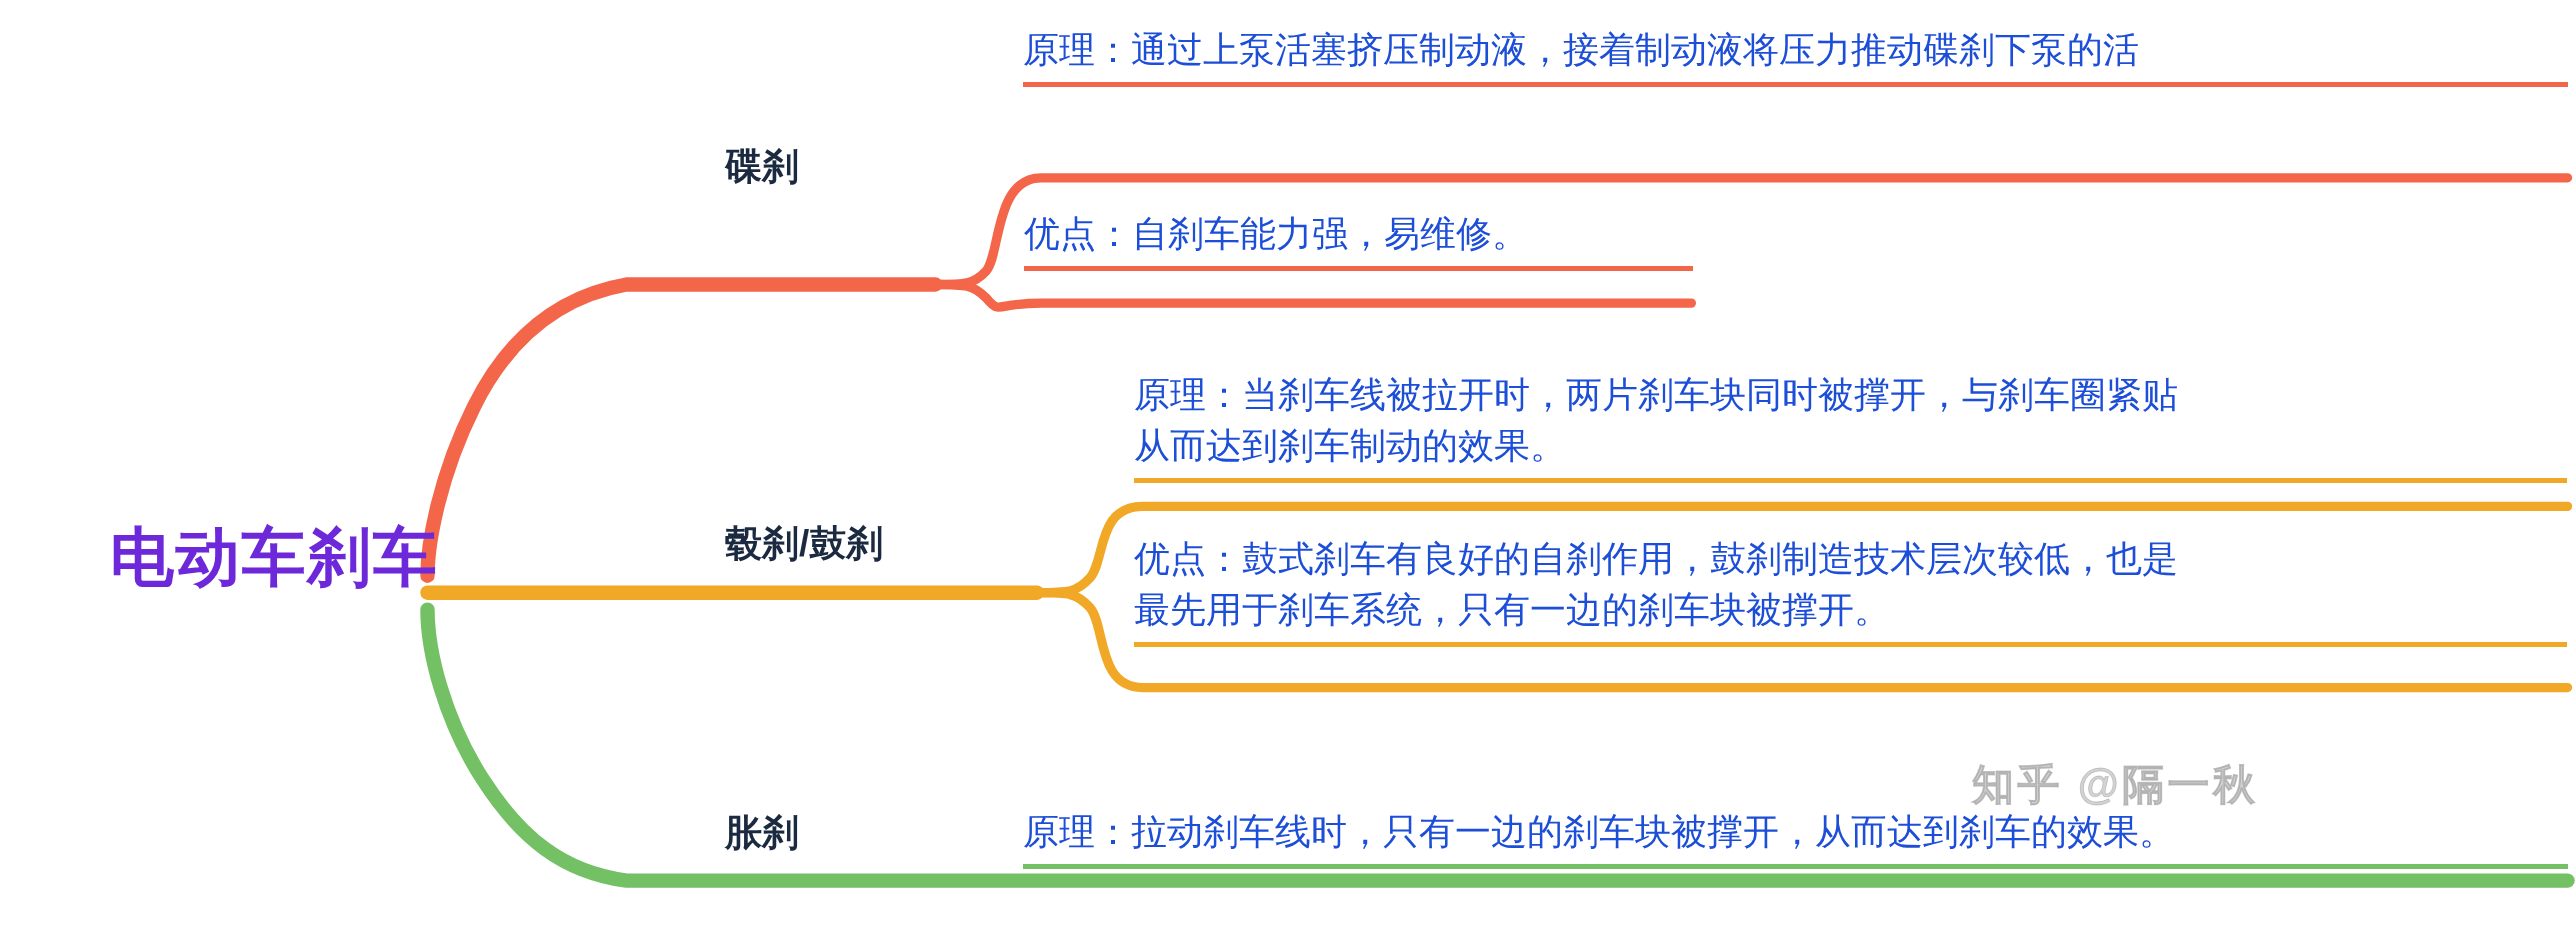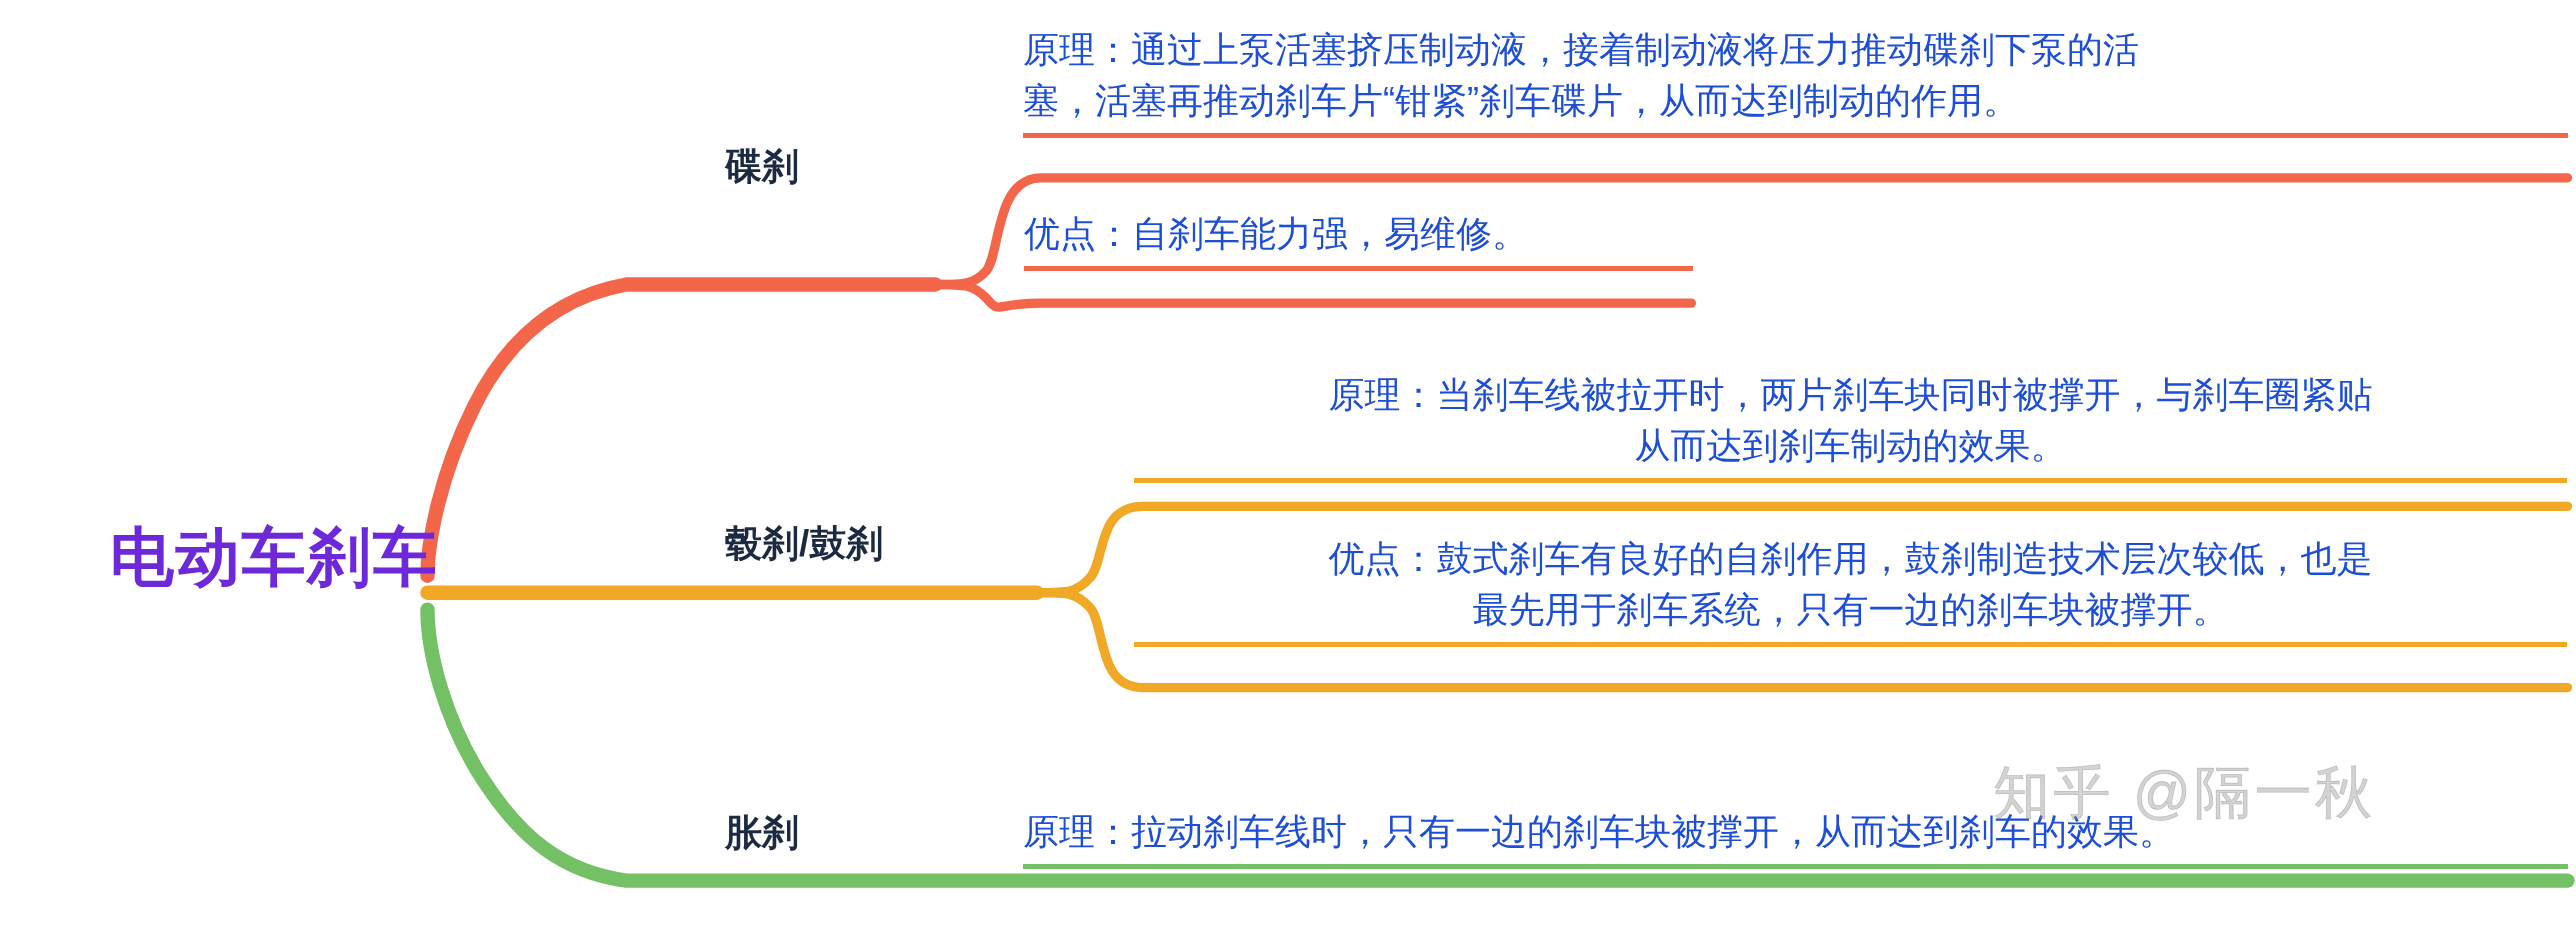--- a/index.html
+++ b/index.html
@@ -65,21 +65,21 @@
     box-sizing: border-box;
     padding-bottom: 6.8px;
   }
   .tblock .ln {
     display: block;
     white-space: nowrap;
   }
 
   
   .ul-red   { border-bottom: 5.1px solid #f4664a; }
-  .ul-amber { border-bottom: 5.1px solid #f0a826; text-align: center; }
+  .ul-amber { border-bottom: 5.1px solid #f0a826; }
   .ul-green { border-bottom: 5.1px solid #73c065; }
 
   
   .b-disc-principle {
     left: 1023px;  top: 24px;  width: 1545px;
   }
   .b-disc-merit {
     left: 1024px;  top: 208px; width: 669px;
   }
   .b-drum-principle {
@@ -90,27 +90,26 @@
   }
   .b-exp-principle {
     left: 1023px;  top: 806px; width: 1545px;
   }
 
   
   .watermark {
     position: absolute;
     left: 1972px;
     top: 764px;
-    font-size: 57px;
-    font-weight: 400;
+    font-size: 42px;
+    font-weight: 700;
     color: rgba(150,150,150,0.42);
     white-space: nowrap;
     letter-spacing: 3.4px;
     line-height: 1;
-    margin-left: 21px;
     -webkit-text-stroke: 0.8px rgba(120,120,120,0.35);
   }
 </style>
 </head>
 <body>
 
 <div id="canvas">
 
   <svg class="branch-svg" viewBox="0 0 3043 1096" preserveAspectRatio="none" xmlns="http://www.w3.org/2000/svg">
 
@@ -152,21 +151,20 @@
   <div class="root-node">电动车刹车</div>
 
   <div class="cat-label cat-disc">碟刹</div>
 
   <div class="cat-label cat-drum">毂刹/鼓刹</div>
 
   <div class="cat-label cat-exp">胀刹</div>
 
   <div class="tblock b-disc-principle ul-red">
     <span class="ln">原理：通过上泵活塞挤压制动液，接着制动液将压力推动碟刹下泵的活</span>
-    <span class="ln">塞，活塞再推动刹车片“钳紧”刹车碟片，从而达到制动的作用。</span>
   </div>
 
   <div class="tblock b-disc-merit ul-red">
     <span class="ln">优点：自刹车能力强，易维修。</span>
   </div>
 
   <div class="tblock b-drum-principle ul-amber">
     <span class="ln">原理：当刹车线被拉开时，两片刹车块同时被撑开，与刹车圈紧贴</span>
     <span class="ln">从而达到刹车制动的效果。</span>
   </div>

